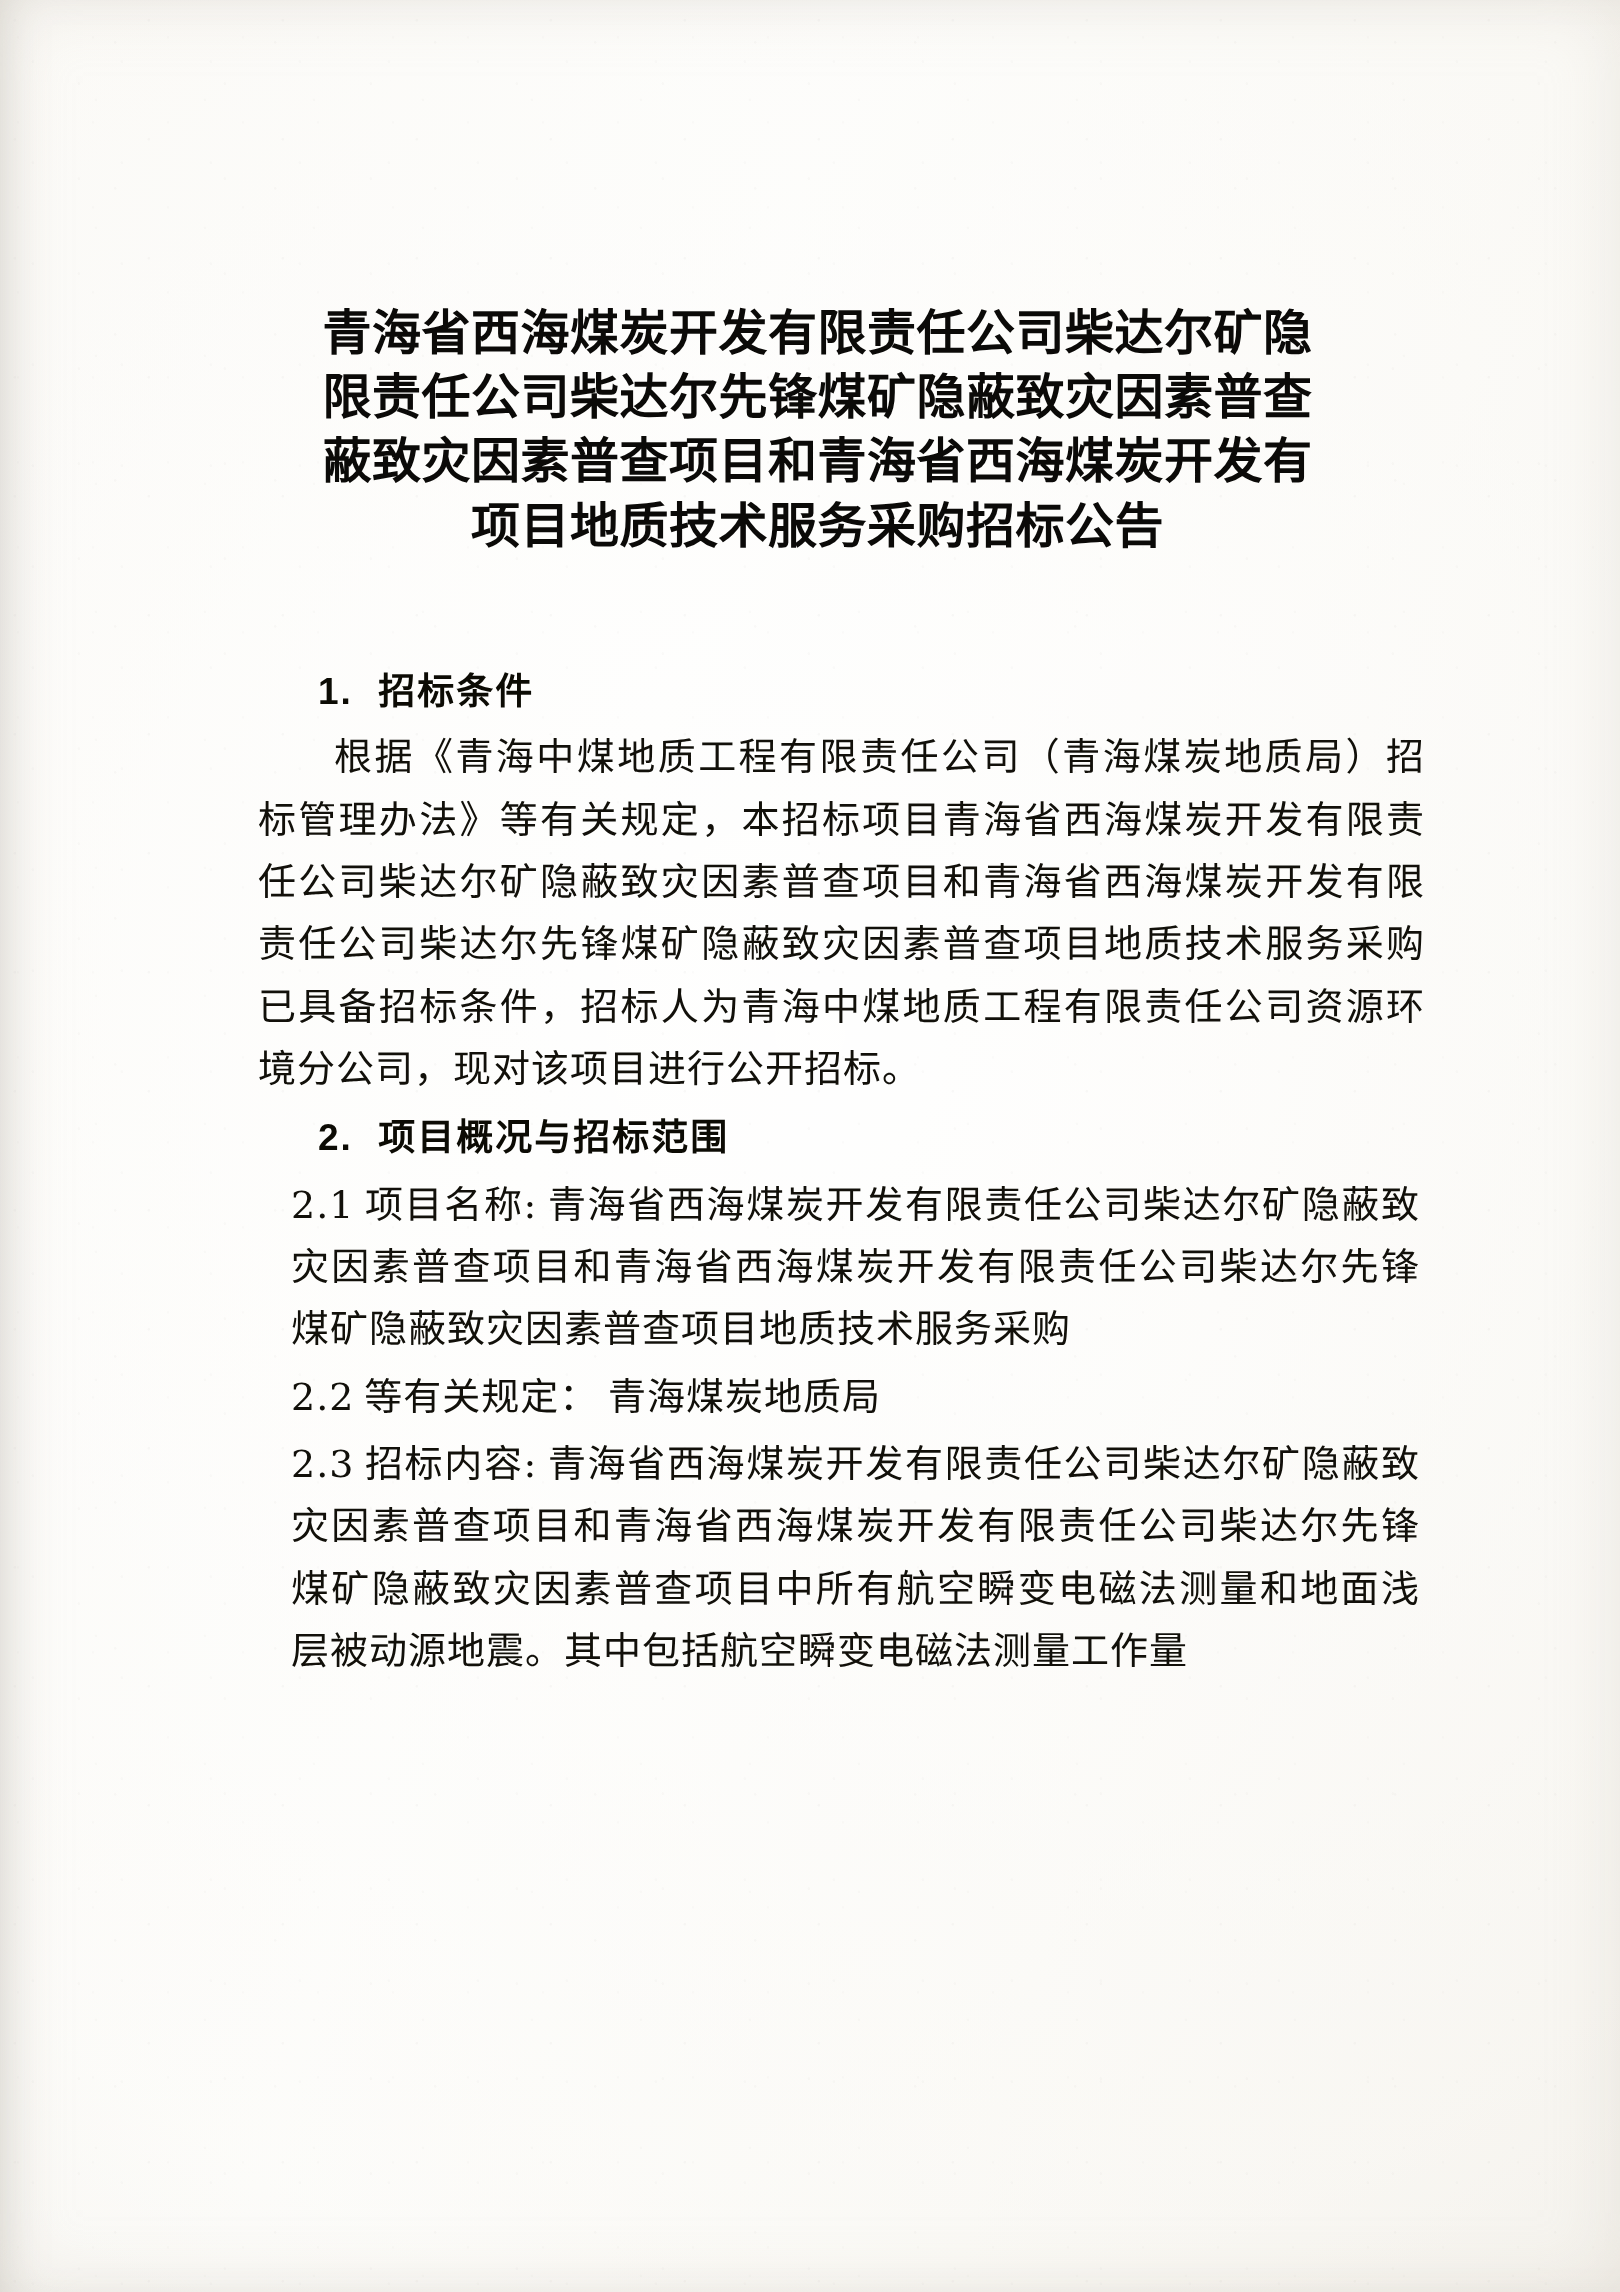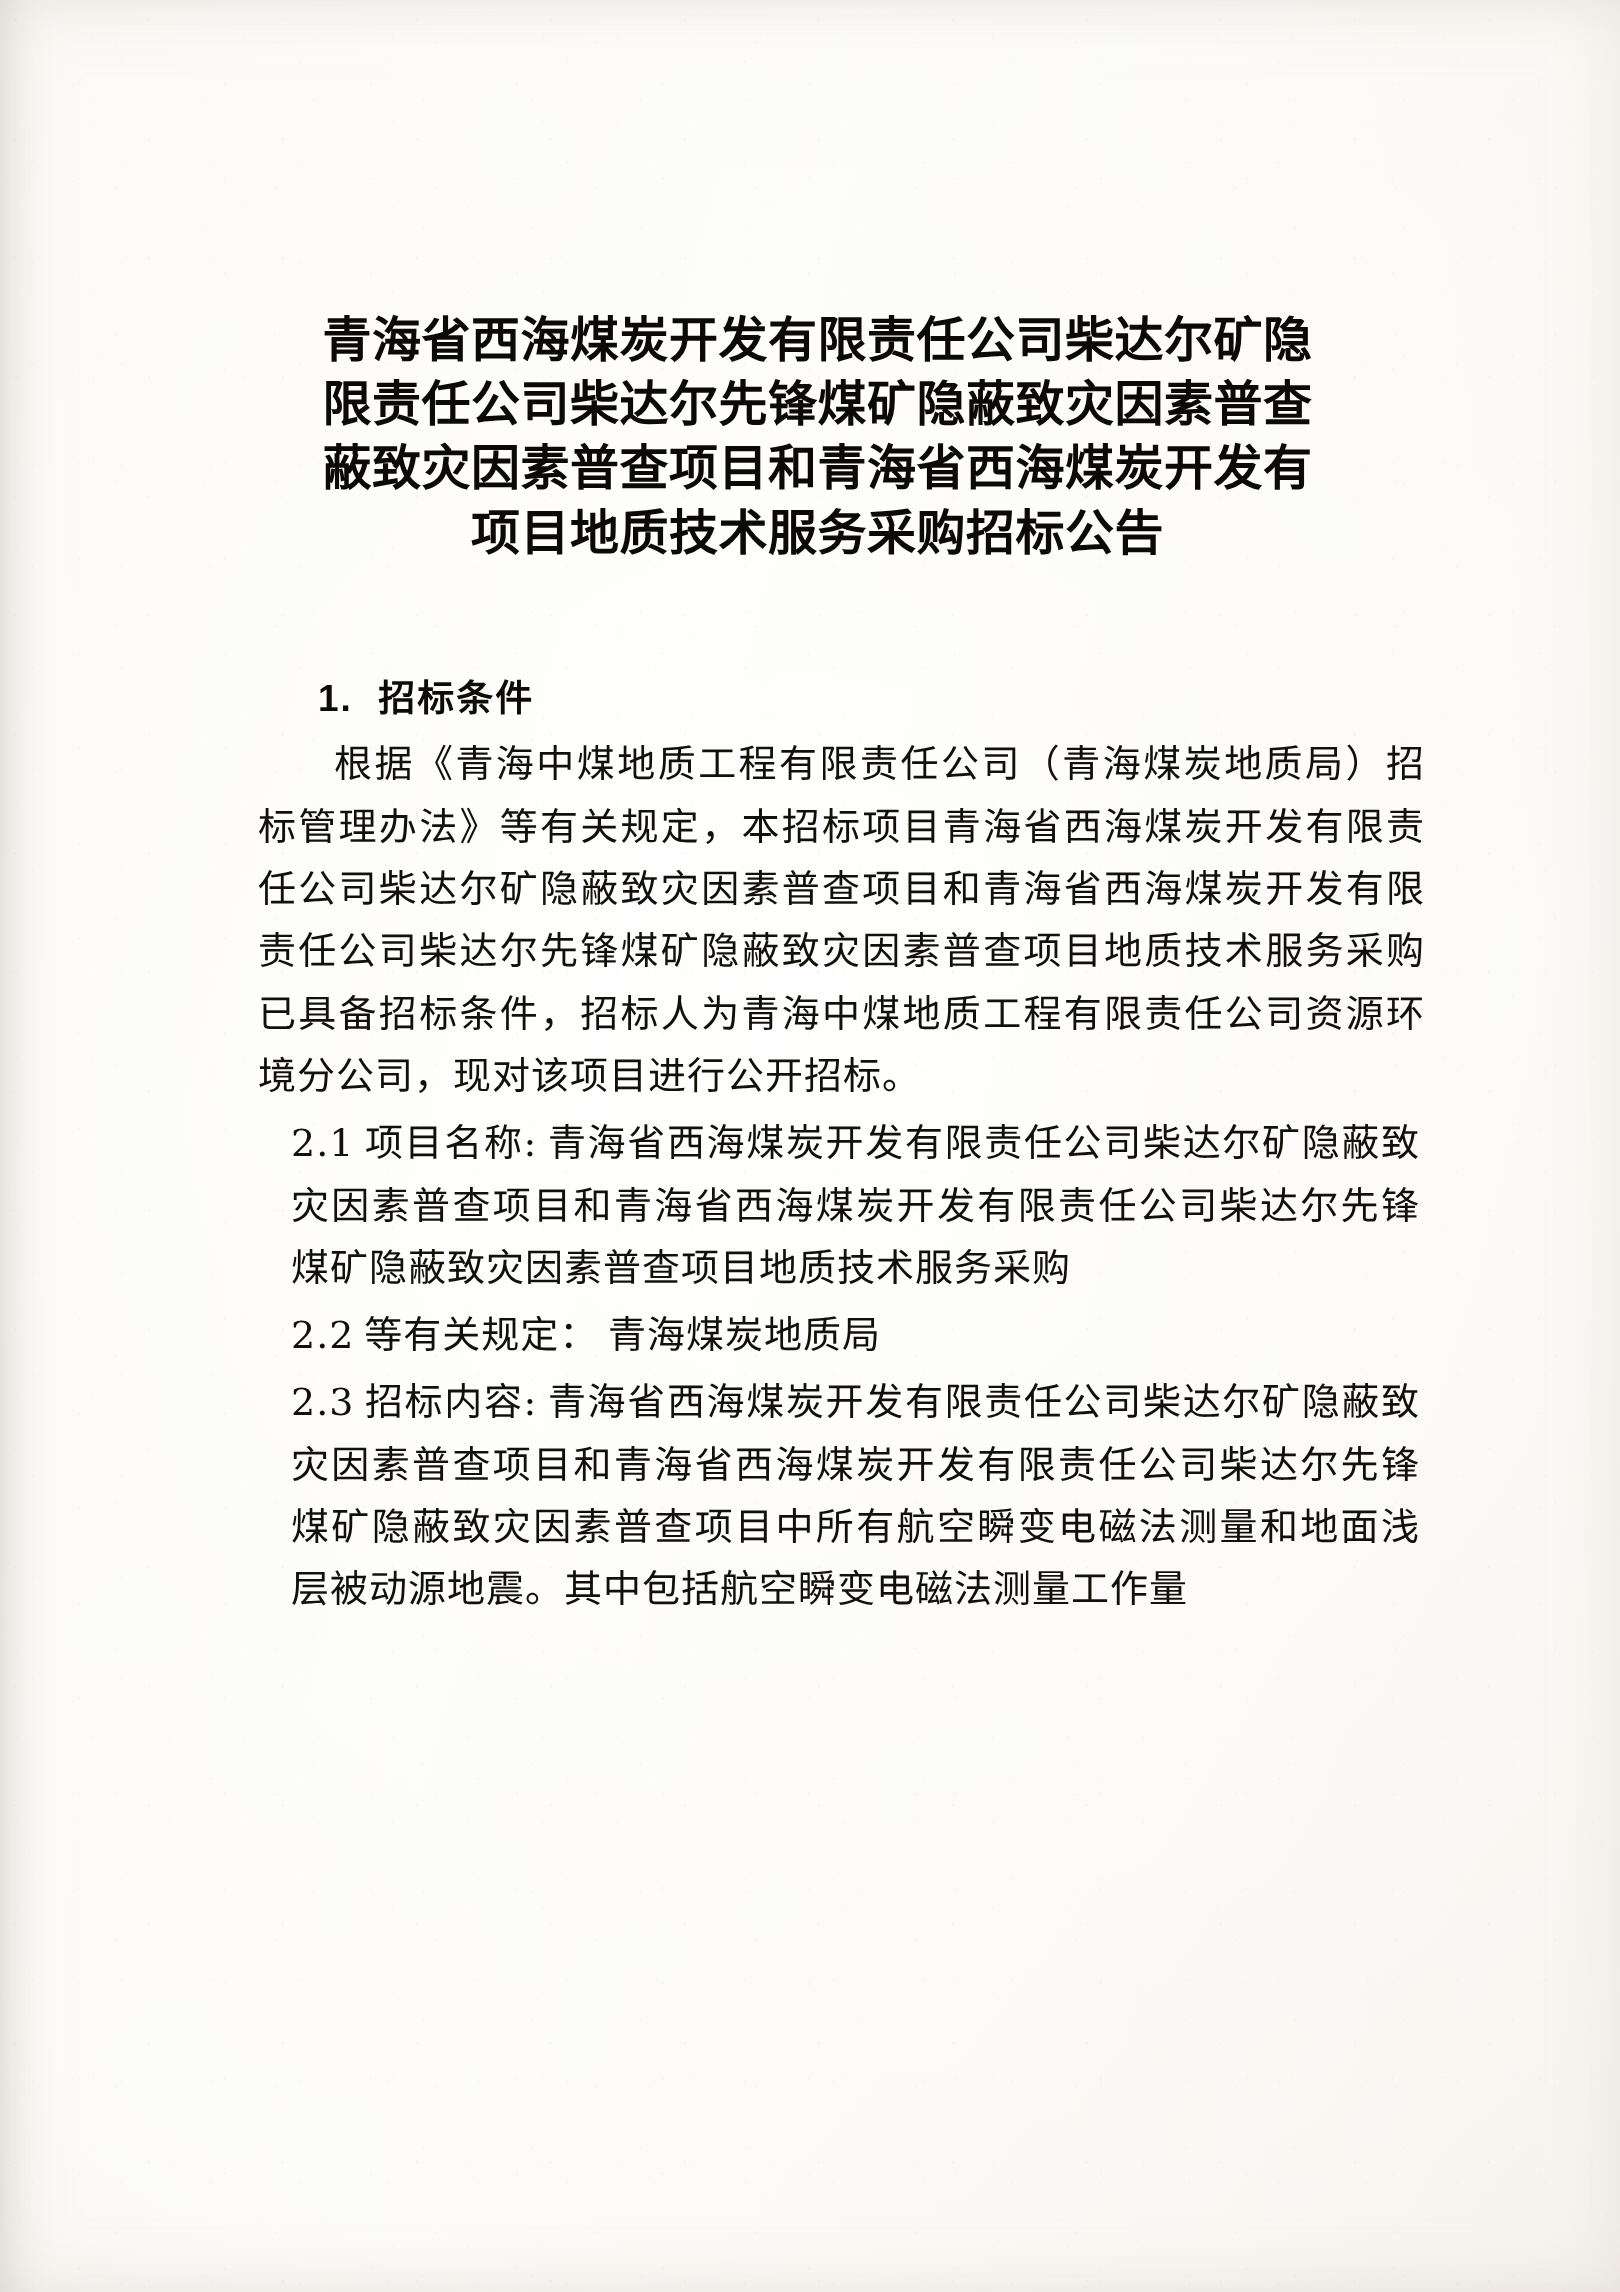--- a/index.html
+++ b/index.html
@@ -39,21 +39,21 @@
   #edge {
     position: absolute;
     inset: 0;
     pointer-events: none;
     box-shadow: inset 0 0 69px rgba(205,200,190,.35), inset 27.4px 0 53px -39px rgba(160,155,145,.55);
   }
 
   #content {
     position: absolute;
     left: 210px;
-    top: 308px;
+    top: 301px;
     width: 1215px;
   }
 
   .doc-title {
     font-family: "DejaVu Serif", "Liberation Serif", serif;
     font-weight: 700;
     font-size: 49px;
     line-height: 1.31;
     text-align: center;
     color: #100f0d;
@@ -123,20 +123,23 @@
     </h1>
 
     <div class="body-block">
 
       <p class="heading">
         <span class="num">1.</span><span class="gap"></span><span>招标条件</span>
       </p>
 
       <p class="para">根据《青海中煤地质工程有限责任公司（青海煤炭地质局）招标管理办法》等有关规定，本招标项目青海省西海煤炭开发有限责任公司柴达尔矿隐蔽致灾因素普查项目和青海省西海煤炭开发有限责任公司柴达尔先锋煤矿隐蔽致灾因素普查项目地质技术服务采购已具备招标条件，招标人为青海中煤地质工程有限责任公司资源环境分公司，现对该项目进行公开招标。</p>
 
+      <p class="heading">
+        <span class="num">2.</span><span class="gap"></span><span>项目概况与招标范围</span>
+      </p>
 
       <p class="sub">
         <span class="lbl">2.1</span><span class="lbl">项目名称:</span><span>青海省西海煤炭开发有限责任公司柴达尔矿隐蔽致灾因素普查项目和青海省西海煤炭开发有限责任公司柴达尔先锋煤矿隐蔽致灾因素普查项目地质技术服务采购</span>
       </p>
 
       <p class="sub">
         <span class="lbl">2.2</span><span class="lbl">等有关规定：</span><span>青海煤炭地质局</span>
       </p>
 
       <p class="sub">

